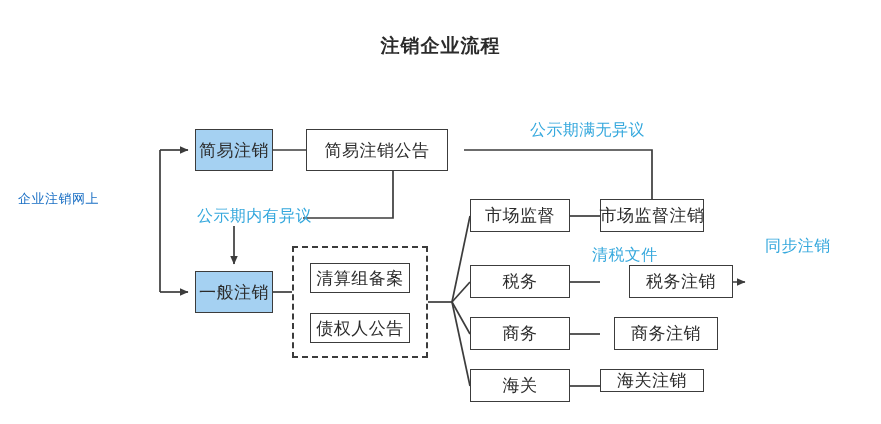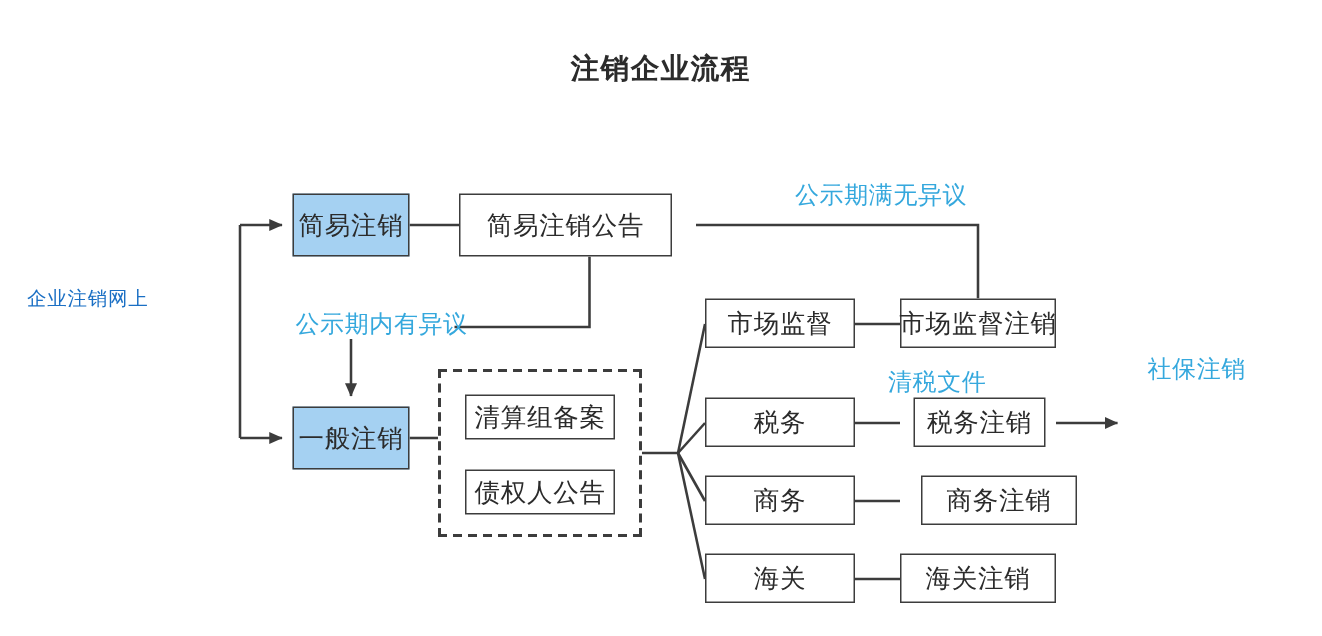--- a/index.html
+++ b/index.html
@@ -137,32 +137,32 @@
   <div class="node" style="left:310px; top:263px; width:100px; height:30px;">清算组备案</div>
 
   <div class="node" style="left:310px; top:313px; width:100px; height:30px;">债权人公告</div>
 
   <div class="node" style="left:470px; top:199px; width:100px; height:33px;">市场监督</div>
 
   <div class="node" style="left:600px; top:199px; width:104px; height:33px;">市场监督注销</div>
 
   <div class="node" style="left:470px; top:265px; width:100px; height:33px;text-align:right;">税务</div>
 
-  <div class="node" style="left:609px; top:265px; width:88px; height:33px;">税务注销</div>
+  <div class="node" style="left:629px; top:265px; width:104px; height:33px;">税务注销</div>
 
 
   <div class="node" style="left:470px; top:317px; width:100px; height:33px;">商务</div>
 
   <div class="node" style="left:600px; top:317px; width:104px; height:33px;margin-left:14px;">商务注销</div>
 
   <div class="node" style="left:470px; top:369px; width:100px; height:33px;">海关</div>
 
-  <div class="node" style="left:600px; top:369px; width:104px; height:33px;">海关注销</div>
+  <div class="node" style="left:600px; top:369px; width:104px; height:23px;">海关注销</div>
 
   <div class="edge-label" style="left:530px; top:120px;">公示期满无异议</div>
 
   <div class="edge-label" style="left:197px; top:206px;font-family:Liberation Serif, serif;">公示期内有异议</div>
 
   <div class="edge-label" style="left:592px; top:245px;">清税文件</div>
 
-  <div class="edge-label" style="left:765px; top:236px;">社保注销</div>
+  <div class="edge-label" style="left:765px; top:236px;">同步注销</div>
 
 </div>
 
 </body></html>

